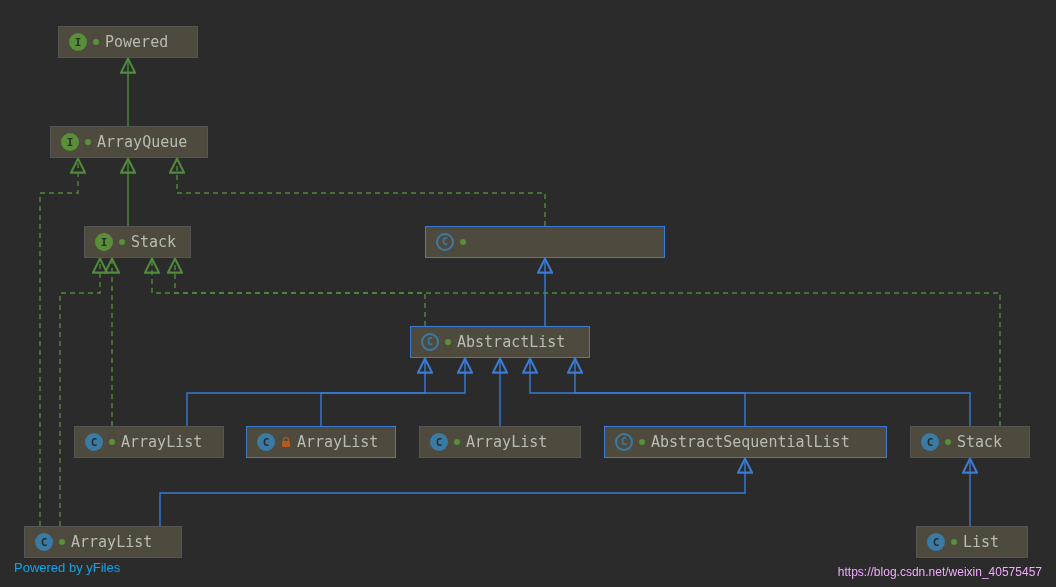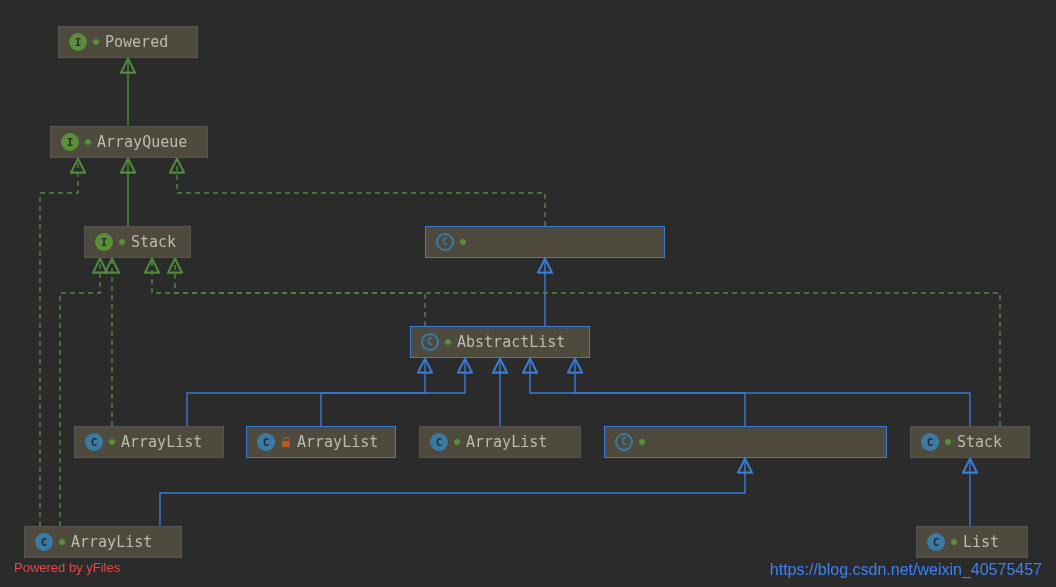--- a/index.html
+++ b/index.html
@@ -39,31 +39,31 @@
   .b-cls { background: #3a7ba5; }
   .b-cls-a { background: transparent; border: 2px solid #3a7ba5; color:#3a7ba5; font-size:10px; line-height:14px;}
   .dot   { width: 6px; height:6px; border-radius:50%; background:#5a8f3a; display:inline-block; flex-shrink:0;}
   .lock  { width: 10px; height: 10px; display:inline-block; position:relative; flex-shrink:0;}
   .lock::before { content:''; position:absolute; bottom:0; left:1px; width:8px; height:6px; background:#b35a1e; border-radius:1px;}
   .lock::after  { content:''; position:absolute; top:0; left:2px; width:4px; height:5px; border:1px solid #b35a1e; border-bottom:none; border-radius:3px 3px 0 0;}
   .footer-left {
     position: absolute;
     left: 14px;
     bottom: 12px;
-    color: #ef4444;
+    color: #0ea5e9;
     font-family: Arial, sans-serif;
     font-size: 13px;
   }
   .footer-right {
     position: absolute;
     right: 14px;
     bottom: 8px;
-    color: #3b82f6;
+    color: #f0abfc;
     font-family: Arial, sans-serif;
-    font-size: 16px;
+    font-size: 12px;
   }
   svg.edges {
     position: absolute;
     left: 0; top: 0;
     width: 1056px; height: 587px;
     pointer-events: none;
   }
 </style>
 </head>
 <body>
@@ -154,20 +154,21 @@
 
 <div class="node" style="left:419px;top:426px;width:162px">
   <span class="badge b-cls">C</span>
   <span class="dot"></span>
   <span>ArrayList</span>
 </div>
 
 <div class="node sel" style="left:604px;top:426px;width:283px">
   <span class="badge b-cls-a">C</span>
   <span class="dot"></span>
+  <span>AbstractSequentialList</span>
 </div>
 
 <div class="node" style="left:910px;top:426px;width:120px">
   <span class="badge b-cls">C</span>
   <span class="dot"></span>
   <span>Stack</span>
 </div>
 
 <div class="node" style="left:24px;top:526px;width:158px">
   <span class="badge b-cls">C</span>

